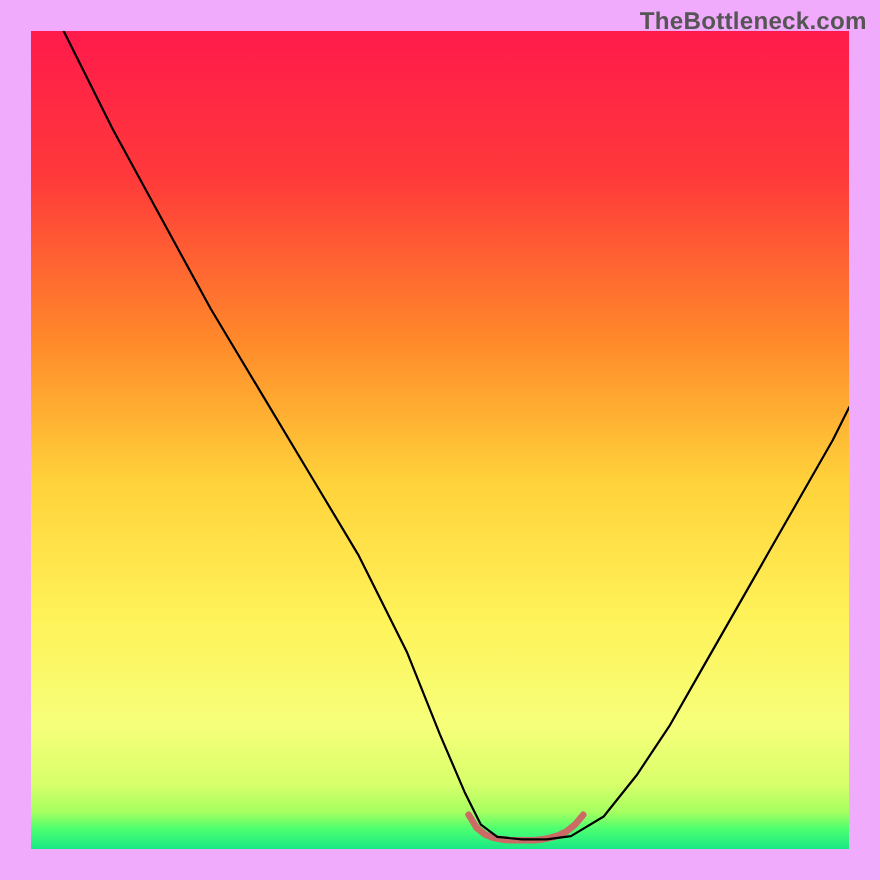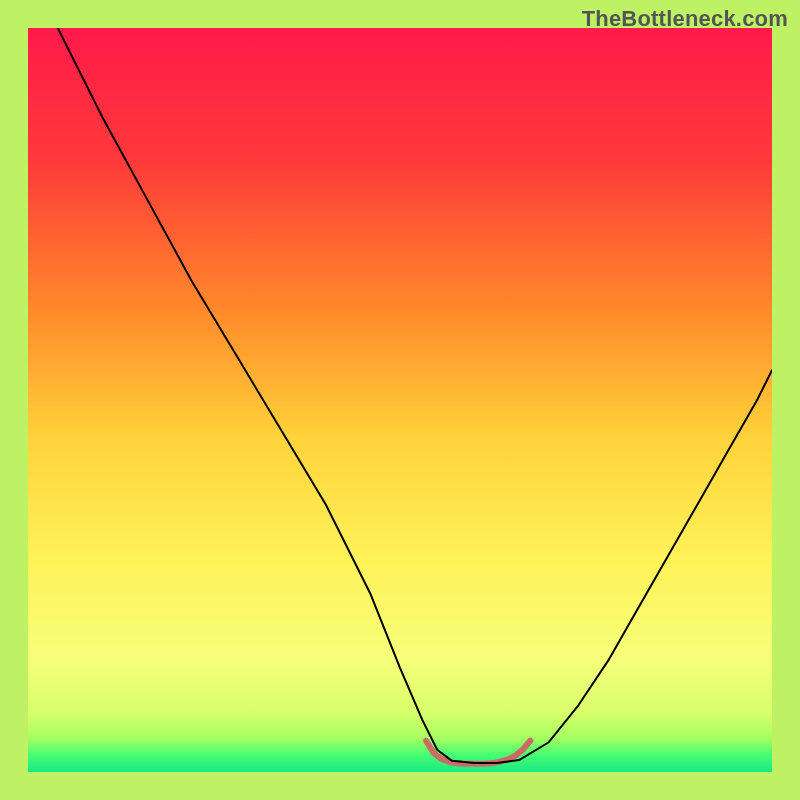--- a/index.html
+++ b/index.html
@@ -10,21 +10,21 @@
     background: #000;
     overflow: hidden;
     font-family: Arial, Helvetica, sans-serif;
   }
   .frame {
     position: absolute;
     left: 0;
     top: 0;
     width: 800px;
     height: 800px;
-    background: #bef264;
+    background: #f0abfc;
   }
   .plot {
     position: absolute;
     left: 28px;
     top: 28px;
     width: 744px;
     height: 744px;
     overflow: hidden;
   }
   .gradient {

